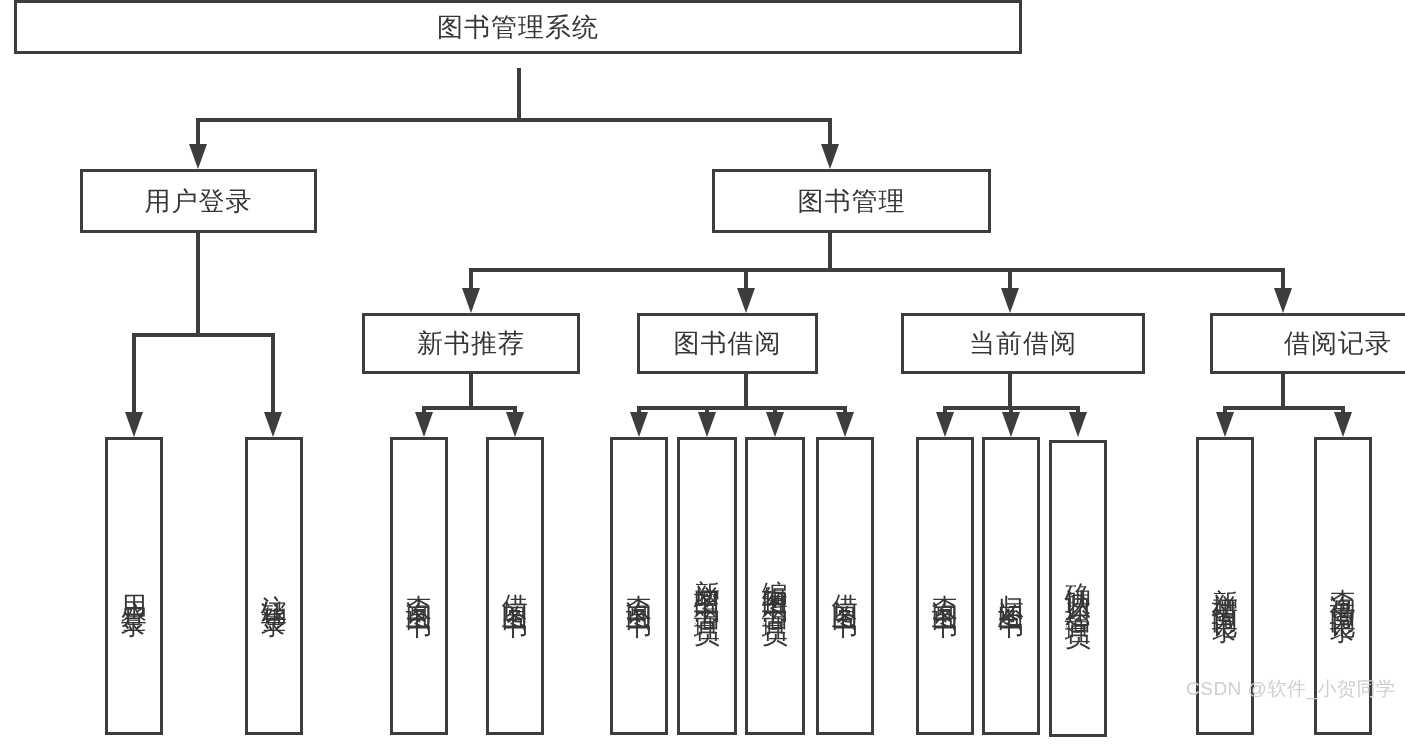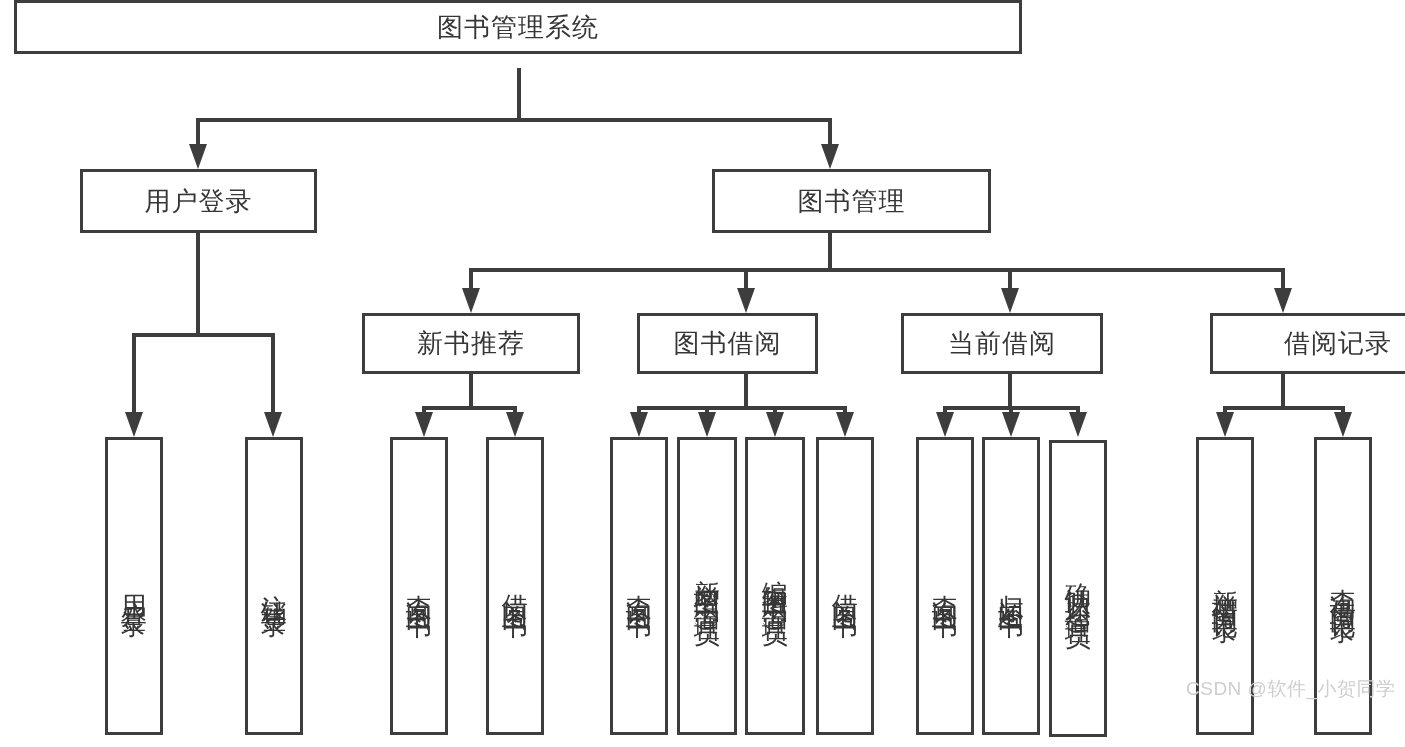--- a/index.html
+++ b/index.html
@@ -124,21 +124,21 @@
   <div class="box" style="left:712px;top:169px;width:279px;height:64px">
     <span class="lbl">图书管理</span>
   </div>
 
   <div class="box" style="left:362px;top:313px;width:218px;height:61px">
     <span class="lbl">新书推荐</span>
   </div>
   <div class="box" style="left:637px;top:313px;width:181px;height:61px">
     <span class="lbl">图书借阅</span>
   </div>
-  <div class="box" style="left:901px;top:313px;width:202px;height:61px">
+  <div class="box" style="left:901px;top:313px;width:244px;height:61px">
     <span class="lbl">当前借阅</span>
   </div>
   <div class="box" style="left:1210px;top:313px;width:256px;height:61px">
     <span class="lbl">借阅记录</span>
   </div>
 
   <div class="box vbox" style="left:105px;top:437px;width:58px;height:298px">
     <span class="lbl">用户登录</span>
   </div>
   <div class="box vbox" style="left:245px;top:437px;width:58px;height:298px">

